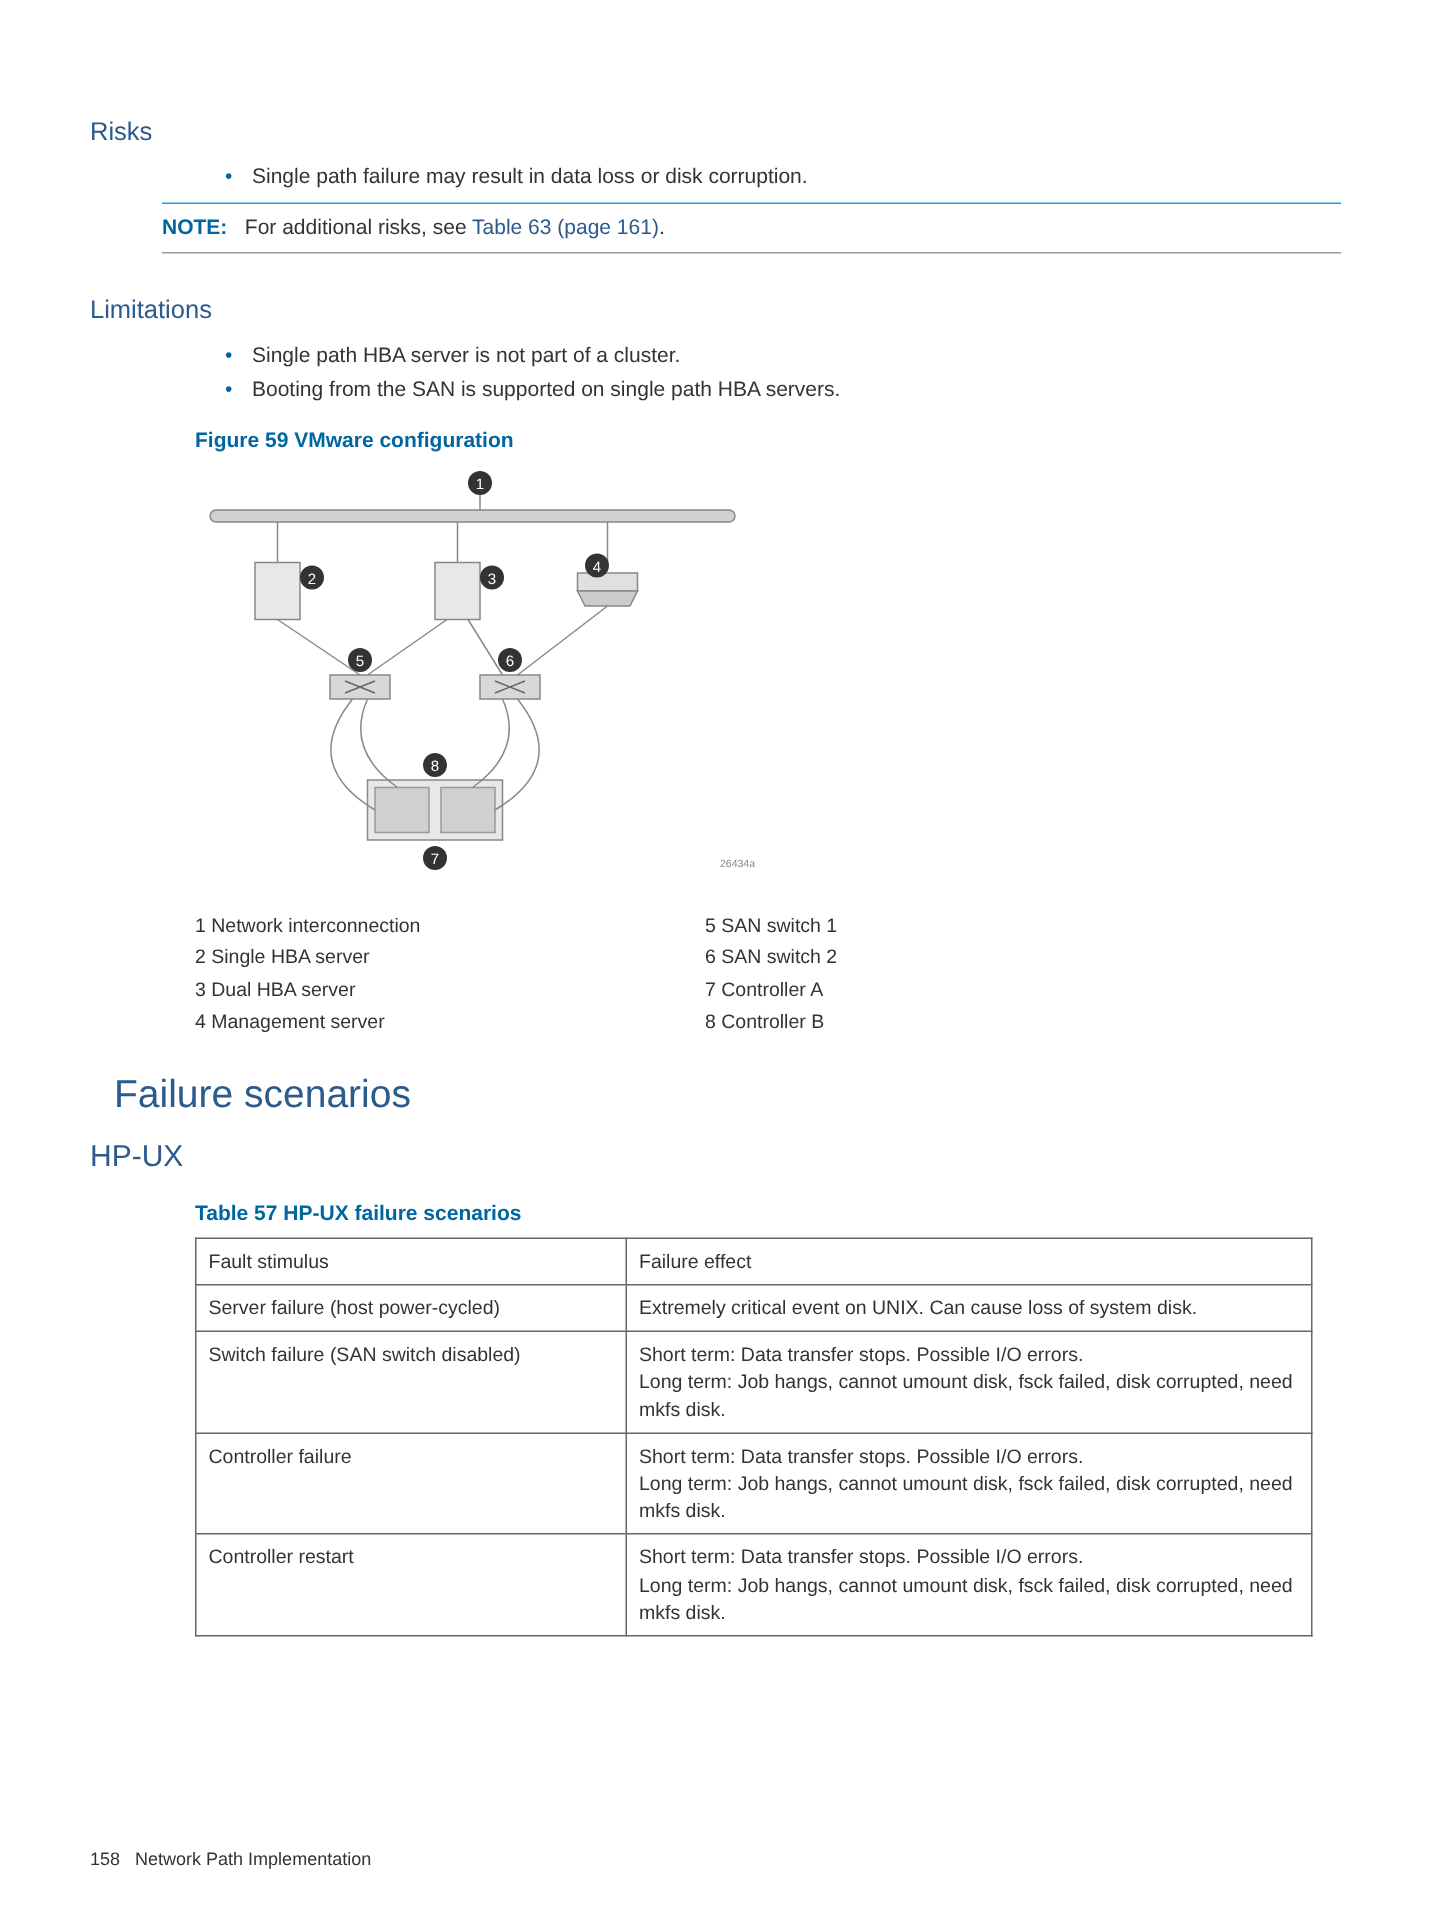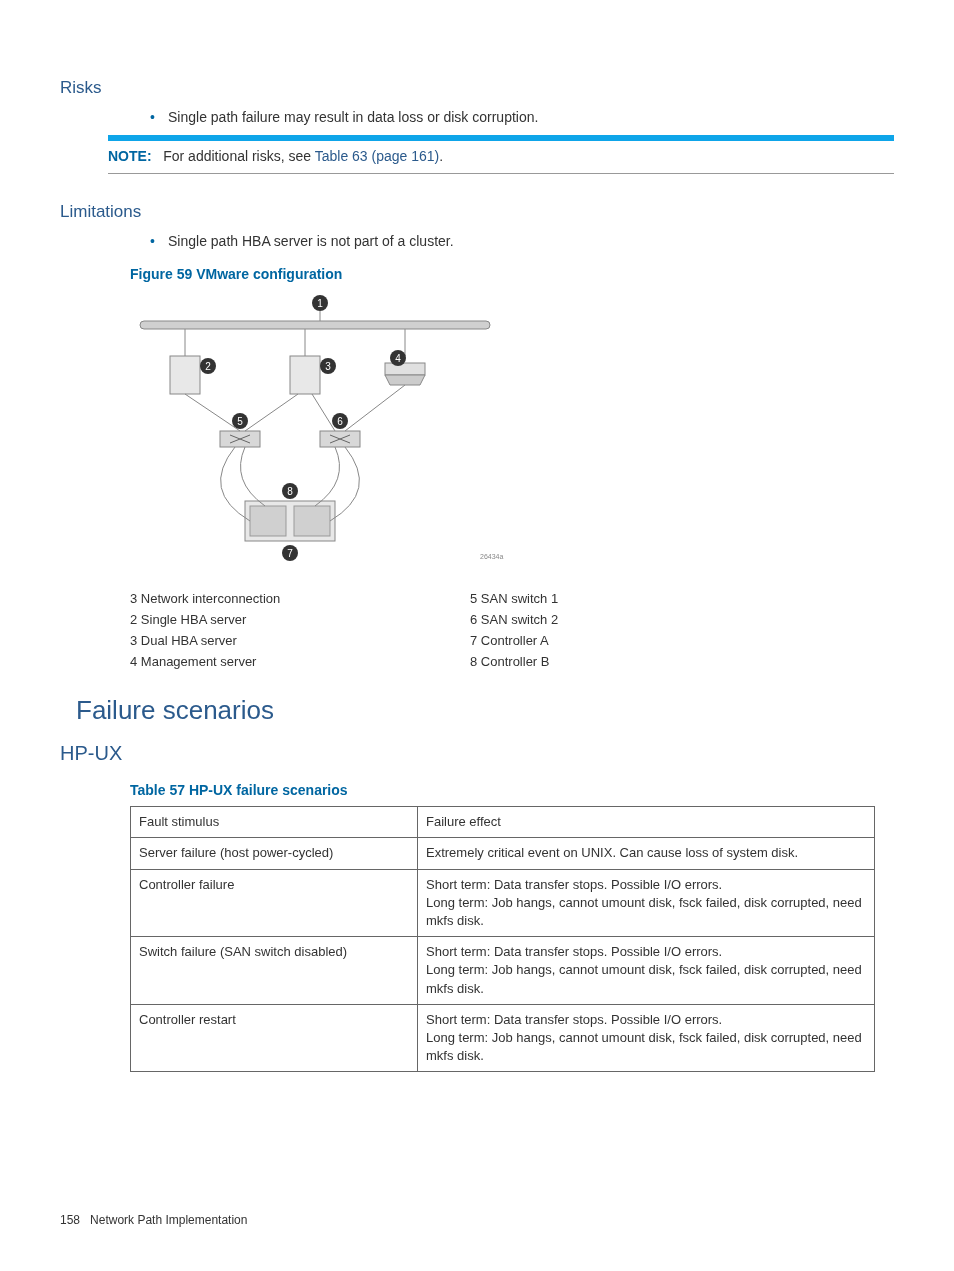--- a/index.html
+++ b/index.html
@@ -47,21 +47,21 @@
   }
   ul.bullets li::before {
     content: "•";
     position: absolute;
     left: 0;
     color: #0066a1;
     font-size: 14px;
   }
   .note-box {
     margin: 8px 0 12px 48px;
-    border-top: 6px solid #0ea5e9;
+    border-top: 1px solid #0ea5e9;
     border-bottom: 1px solid #999;
     padding: 6px 0;
   }
   .note-label {
     color: #0066a1;
     font-weight: bold;
   }
   .link {
     color: #2b5a8c;
   }
@@ -110,20 +110,21 @@
 </ul>
 
 <div class="note-box">
   <span class="note-label">NOTE:</span>
   &nbsp;&nbsp;<span>For additional risks, see </span><span class="link">Table 63 (page 161)</span><span>.</span>
 </div>
 
 <div class="h3-blue">Limitations</div>
 <ul class="bullets">
   <li>Single path HBA server is not part of a cluster.</li>
+  <li>Booting from the SAN is supported on single path HBA servers.</li>
 </ul>
 
 <div class="caption">Figure 59 VMware configuration</div>
 
 <div class="figure">
 <svg width="380" height="280" viewBox="0 0 380 280">
 
   <rect x="10" y="30" width="350" height="8" rx="4" fill="#d0d0d0" stroke="#888"></rect>
   <circle cx="190" cy="12" r="8" fill="#333"></circle>
       <text x="190" y="16" fill="#fff" font-size="10" text-anchor="middle">1</text>
@@ -173,21 +174,21 @@
   <path d="M105 156 Q70 200 120 230" fill="none" stroke="#888"></path>
   <path d="M115 156 Q100 190 135 215" fill="none" stroke="#888"></path>
   <path d="M205 156 Q220 190 185 215" fill="none" stroke="#888"></path>
   <path d="M215 156 Q250 200 200 230" fill="none" stroke="#888"></path>
   <text x="350" y="268" font-size="7" fill="#888">26434a</text>
 </svg>
 </div>
 
 <div class="legend-cols">
   <div class="legend-col">
-    <div>3 Network interconnection</div>
+    <div>1 Network interconnection</div>
     <div>2 Single HBA server</div>
     <div>3 Dual HBA server</div>
     <div>4 Management server</div>
   </div>
   <div class="legend-col">
     <div>5 SAN switch 1</div>
     <div>6 SAN switch 2</div>
     <div>7 Controller A</div>
     <div>8 Controller B</div>
   </div>
@@ -202,30 +203,30 @@
   <tbody>
       <tr>
     <th style="width:270px">Fault stimulus</th>
     <th>Failure effect</th>
   </tr>
   <tr>
     <td>Server failure (host power-cycled)</td>
     <td>Extremely critical event on UNIX. Can cause loss of system disk.</td>
   </tr>
   <tr>
+    <td>Switch failure (SAN switch disabled)</td>
+    <td style="white-space:pre-line">Short term: Data transfer stops. Possible I/O errors.
+Long term: Job hangs, cannot umount disk, fsck failed, disk corrupted, need mkfs disk.</td>
+  </tr>
+  <tr>
     <td>Controller failure</td>
     <td style="white-space:pre-line">Short term: Data transfer stops. Possible I/O errors.
 Long term: Job hangs, cannot umount disk, fsck failed, disk corrupted, need mkfs disk.</td>
   </tr>
   <tr>
-    <td>Switch failure (SAN switch disabled)</td>
-    <td style="white-space:pre-line">Short term: Data transfer stops. Possible I/O errors.
-Long term: Job hangs, cannot umount disk, fsck failed, disk corrupted, need mkfs disk.</td>
-  </tr>
-  <tr>
     <td>Controller restart</td>
     <td style="white-space:pre-line">Short term: Data transfer stops. Possible I/O errors.
 Long term: Job hangs, cannot umount disk, fsck failed, disk corrupted, need mkfs disk.</td>
   </tr>
 </tbody>
   </table>
 
 <div class="footer">
   <span>158</span>&nbsp;&nbsp;&nbsp;<span>Network Path Implementation</span>
 </div>

